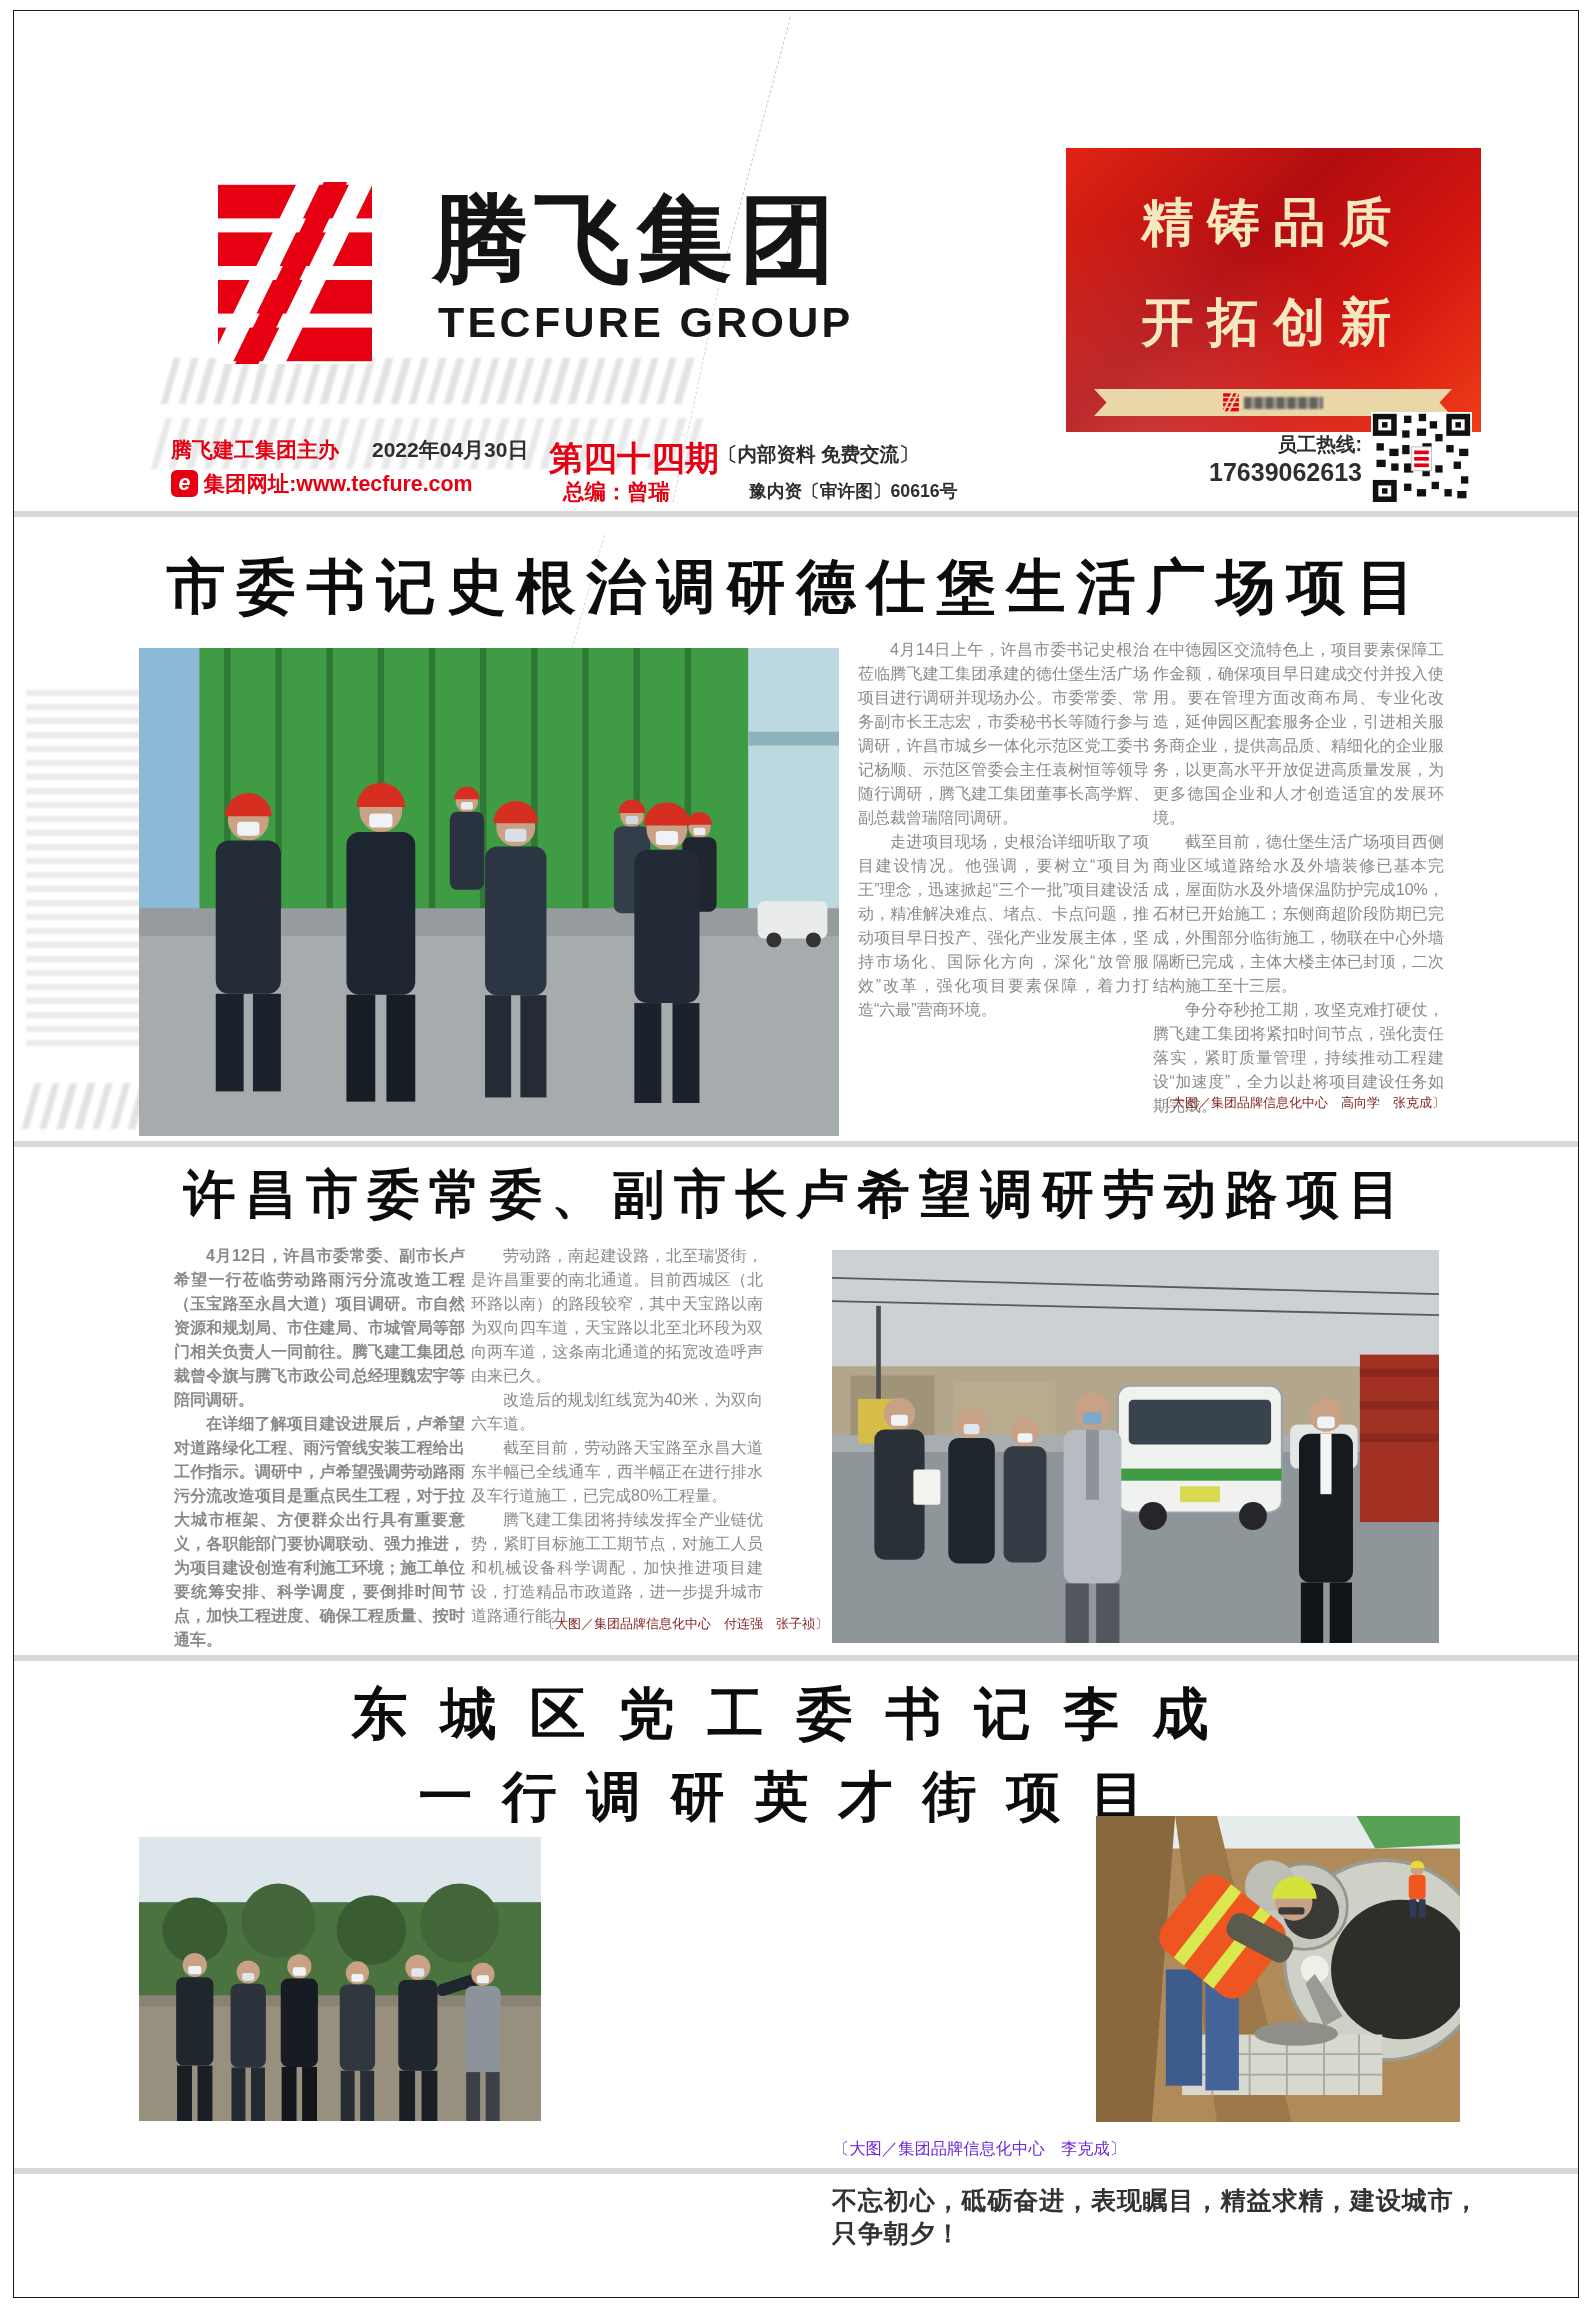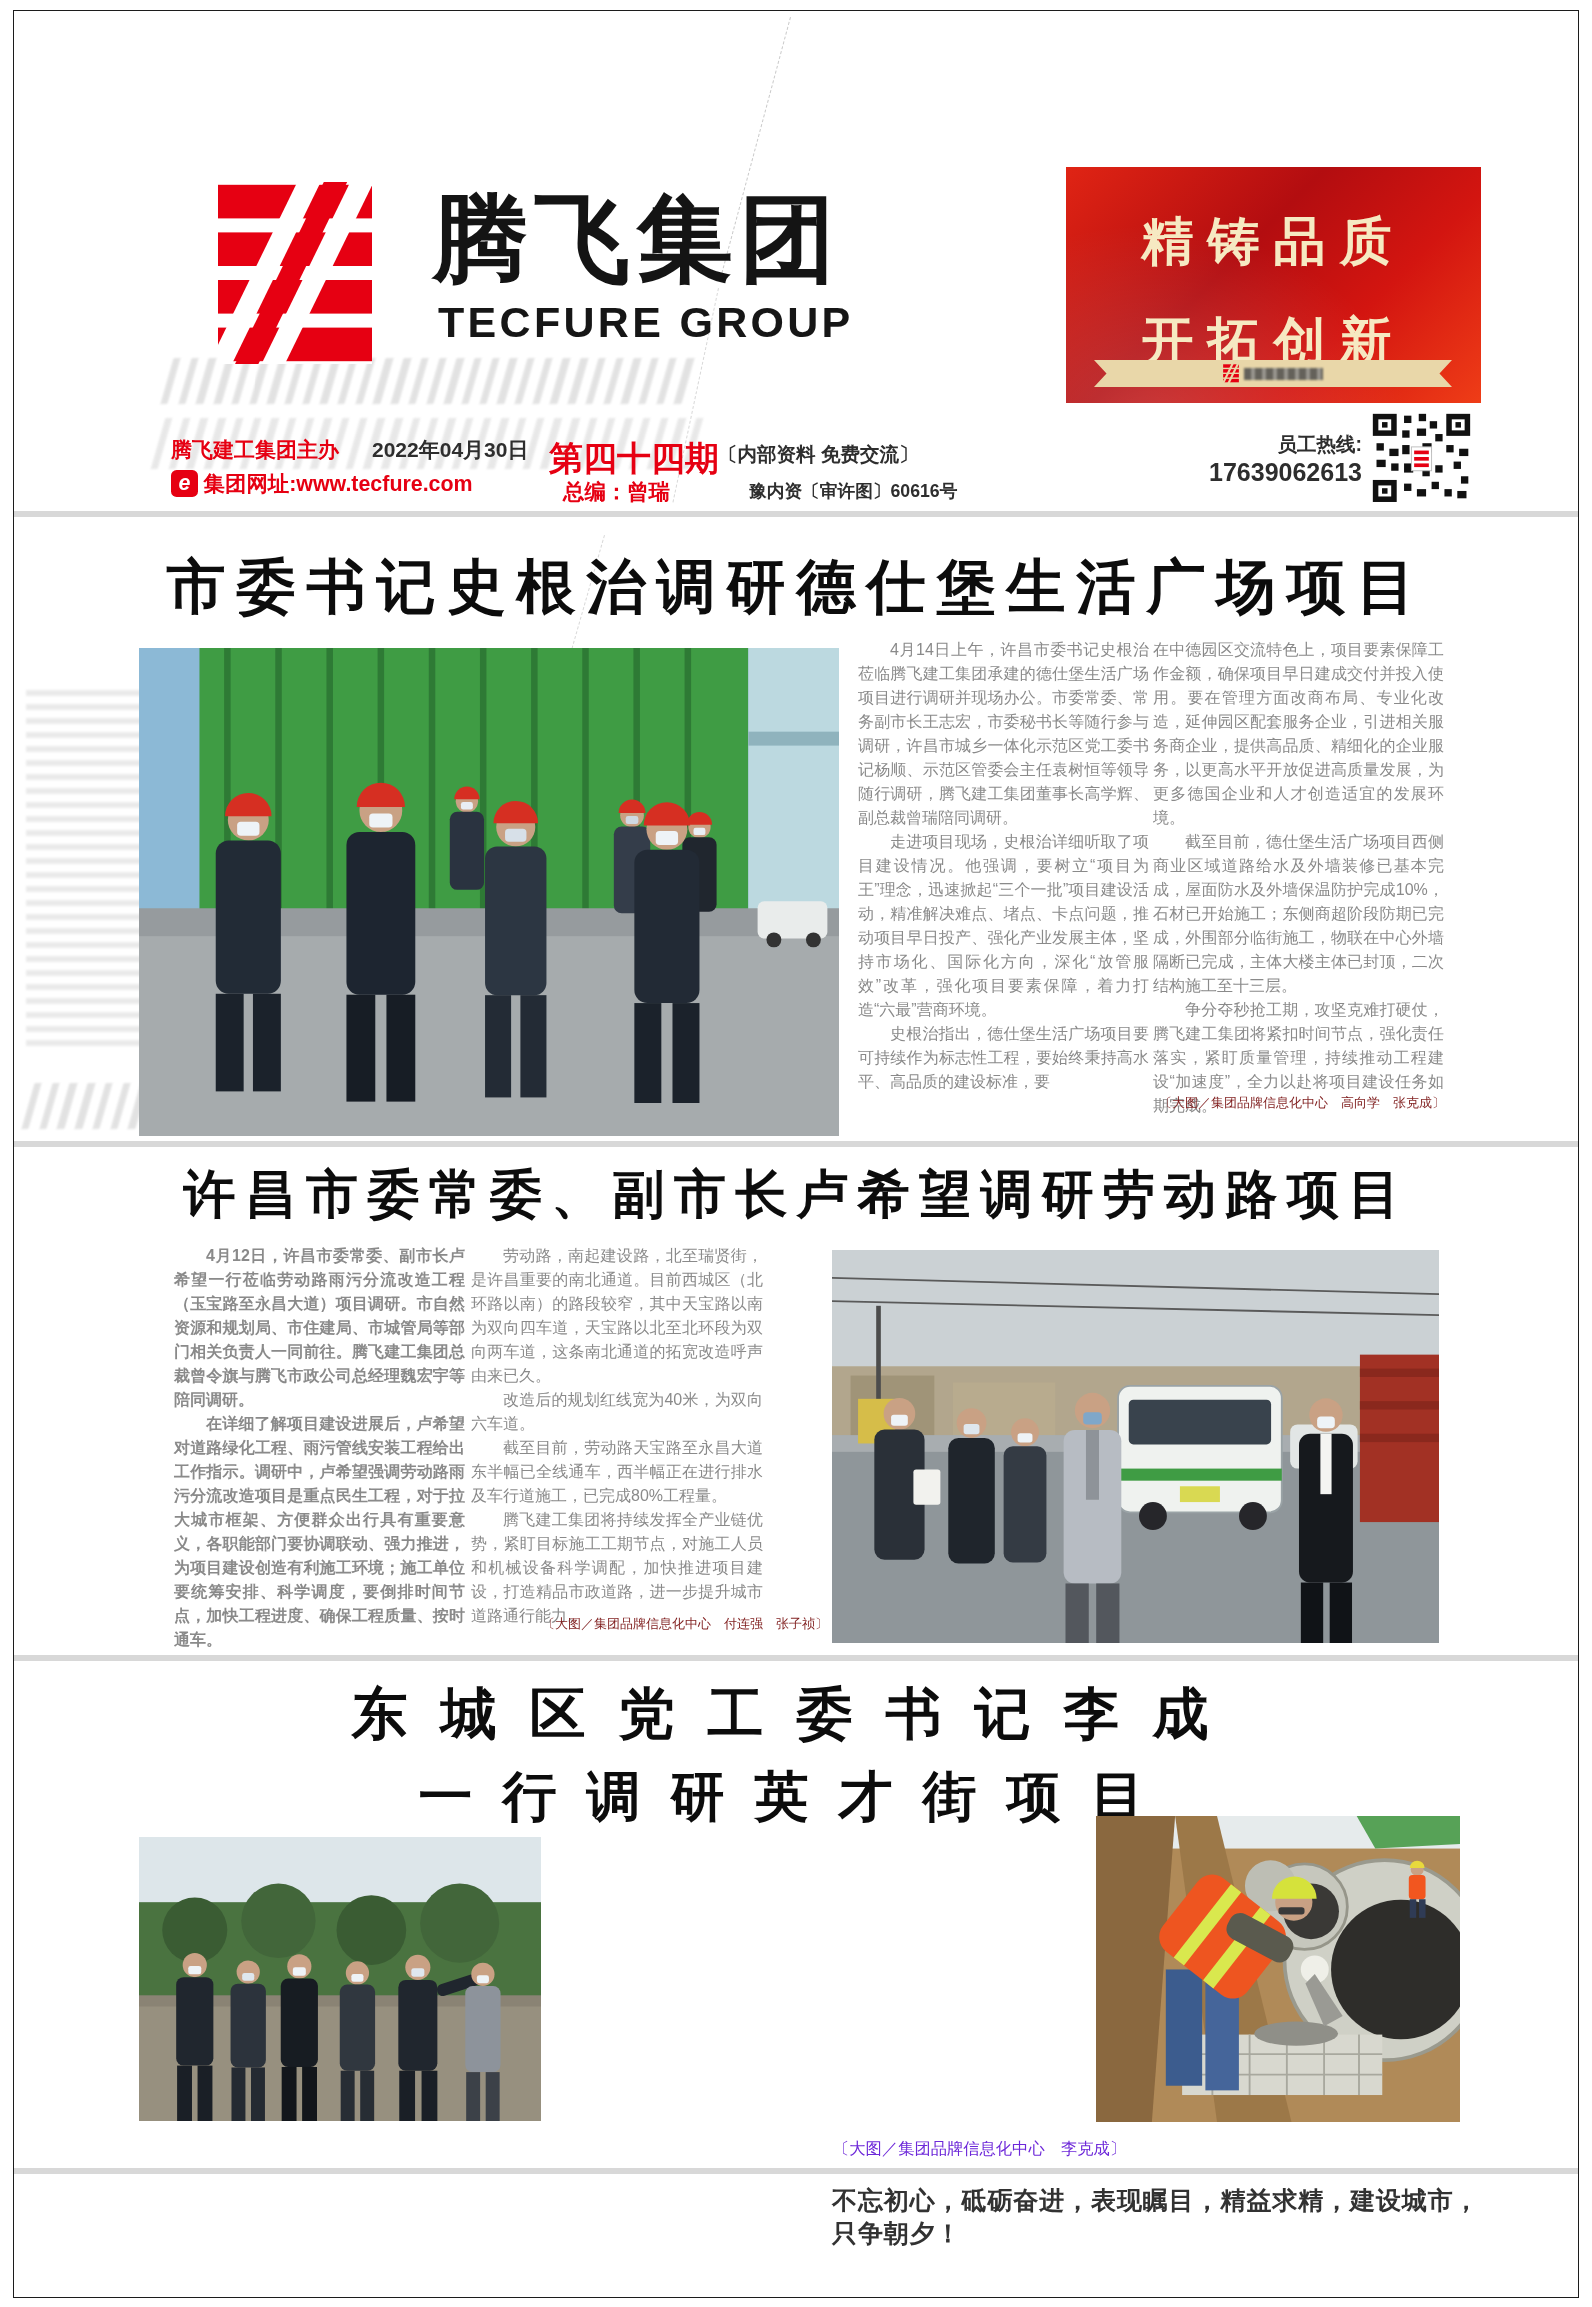--- a/index.html
+++ b/index.html
@@ -3,22 +3,22 @@
 <meta charset="utf-8">
 <style>
   html,body{margin:0;padding:0;background:#ffffff;}
   #page{position:relative;width:1593px;height:2307px;background:#fff;overflow:hidden;
         font-family:"Liberation Sans","DejaVu Sans",sans-serif;}
   .abs{position:absolute;}
   #frame{left:13px;top:10.2px;width:1564px;height:2286px;border:1.4px solid #1c1c1c;}
   
   .brand-cn{left:432px;top:176px;width:511px;font-size:96px;font-weight:900;color:#141414;letter-spacing:6.5px;}
   .brand-en{left:438px;top:298px;width:511px;font-size:43px;font-weight:800;color:#161616;letter-spacing:3.3px;}
-  #banner{left:1066px;top:148px;width:415px;height:236px;
-     background:linear-gradient(135deg,#e02414 0%,#b30d10 40%,#d31510 68%,#ef3d17 100%);margin-top:19px;}
+  #banner{left:1066px;top:148px;width:415px;height:284px;
+     background:linear-gradient(135deg,#e02414 0%,#b30d10 40%,#d31510 68%,#ef3d17 100%);}
   #banner:before{content:"";position:absolute;left:0;top:0;width:100%;height:100%;
      background:radial-gradient(ellipse at 20% 110%,rgba(255,255,255,.18),transparent 55%);}
   .banner-line{position:absolute;width:100%;text-align:center;color:#f6e9c2;font-weight:900;
      font-size:52px;letter-spacing:14px;font-family:"Liberation Serif","DejaVu Serif",serif;}
   #ribbon{position:absolute;left:28px;bottom:16px;width:358px;height:27px;background:#e9d7a9;
      clip-path:polygon(0 0,100% 0,96.5% 50%,100% 100%,0 100%,3.5% 50%);
      display:flex;align-items:center;justify-content:center;gap:4.6px;}
   .ribbon-blur{width:79px;height:12px;background:repeating-linear-gradient(90deg,#4d4d4d 0 7.4px,#8a8a8a 7.4px 11px);filter:blur(0.9px);opacity:.85;}
   
   .mh-red{color:#e60012;font-weight:800;}
@@ -255,21 +255,20 @@
             <rect x="-70" y="374" width="58" height="215" fill="#1b222b"></rect>
             <rect x="12" y="374" width="58" height="215" fill="#1b222b"></rect>
           </g>
       </g>
     </svg>
   </div>
 
   <div class="col" style="left:858px;top:638px;width:291px;">
     <p>4月14日上午，许昌市委书记史根治莅临腾飞建工集团承建的德仕堡生活广场项目进行调研并现场办公。市委常委、常务副市长王志宏，市委秘书长等随行参与调研，许昌市城乡一体化示范区党工委书记杨顺、示范区管委会主任袁树恒等领导随行调研，腾飞建工集团董事长高学辉、副总裁曾瑞陪同调研。</p>
     <p>走进项目现场，史根治详细听取了项目建设情况。他强调，要树立“项目为王”理念，迅速掀起“三个一批”项目建设活动，精准解决难点、堵点、卡点问题，推动项目早日投产、强化产业发展主体，坚持市场化、国际化方向，深化“放管服效”改革，强化项目要素保障，着力打造“六最”营商环境。</p>
-    <p>史根治指出，德仕堡生活广场项目要可持续作为标志性工程，要始终秉持高水平、高品质的建设标准，要</p>
   </div>
   <div class="col" style="left:1153px;top:638px;width:291px;">
     <p class="cont">在中德园区交流特色上，项目要素保障工作金额，确保项目早日建成交付并投入使用。要在管理方面改商布局、专业化改造，延伸园区配套服务企业，引进相关服务商企业，提供高品质、精细化的企业服务，以更高水平开放促进高质量发展，为更多德国企业和人才创造适宜的发展环境。</p>
     <p>截至目前，德仕堡生活广场项目西侧商业区域道路给水及外墙装修已基本完成，屋面防水及外墙保温防护完成10%，石材已开始施工；东侧商超阶段防期已完成，外围部分临街施工，物联在中心外墙隔断已完成，主体大楼主体已封顶，二次结构施工至十三层。</p>
     <p>争分夺秒抢工期，攻坚克难打硬仗，腾飞建工集团将紧扣时间节点，强化责任落实，紧盯质量管理，持续推动工程建设“加速度”，全力以赴将项目建设任务如期完成。</p>
   </div>
   <div class="caption" style="left:1000px;top:1094px;width:445px;text-align:right;">〔大图／集团品牌信息化中心　高向学　张克成〕</div>
 
   <div class="abs hr" style="top:1141px;"></div>
 

